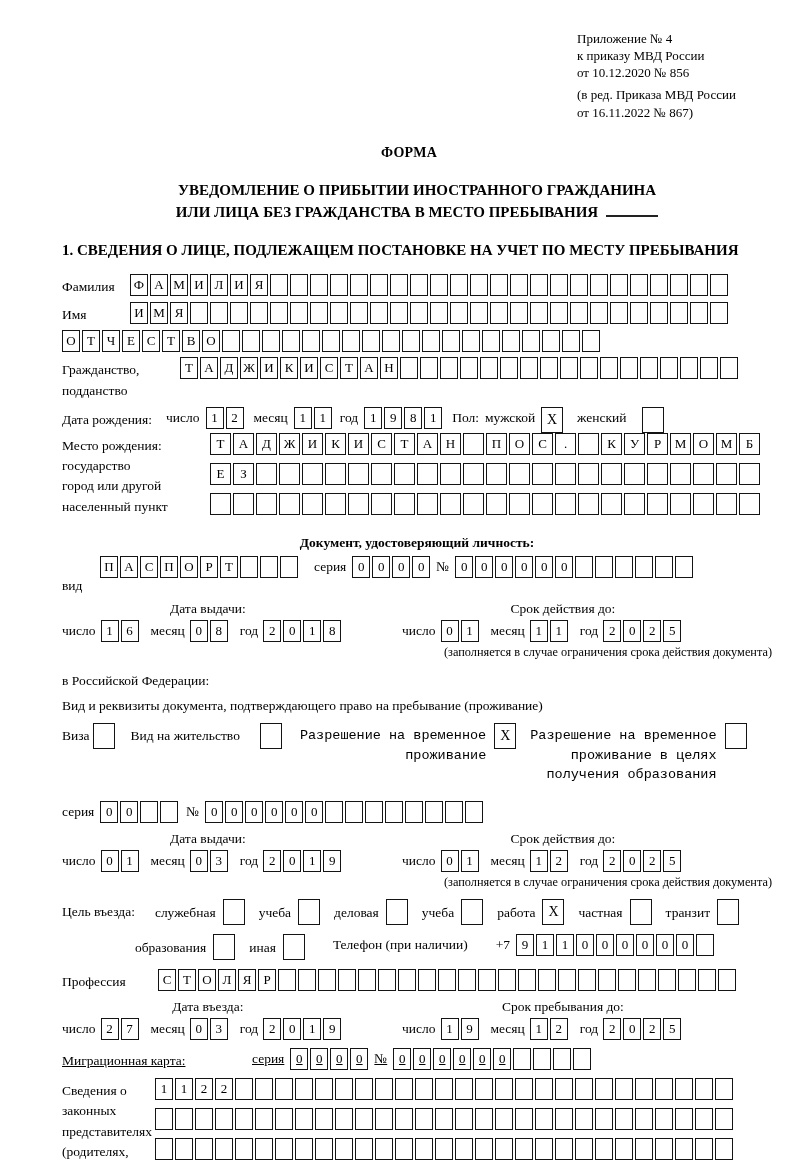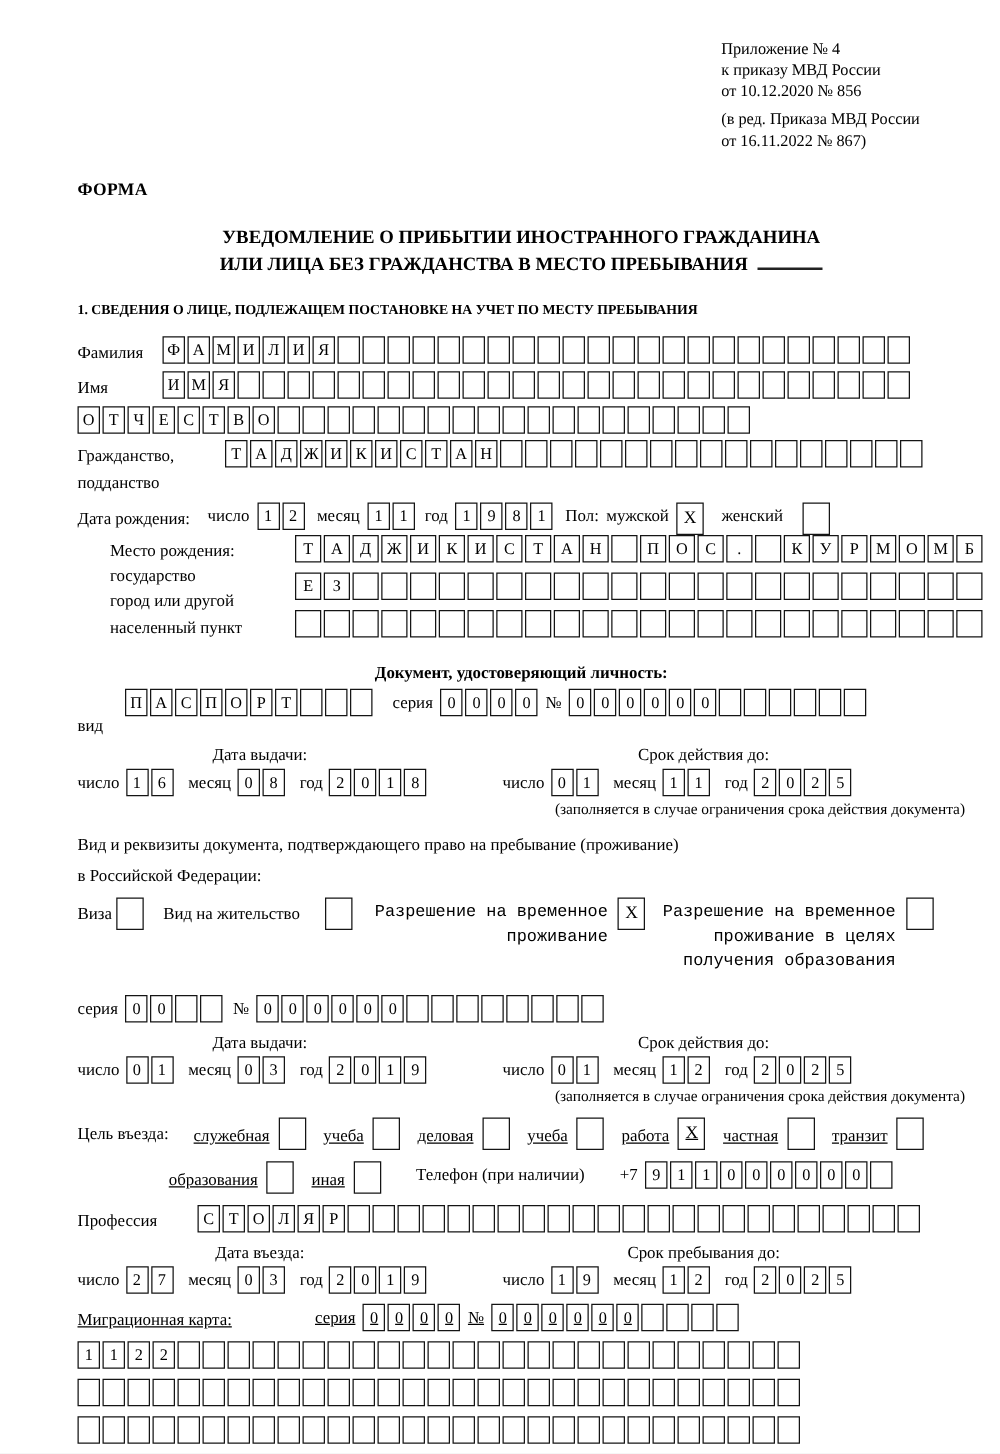--- a/index.html
+++ b/index.html
@@ -5,62 +5,62 @@
   html,body { margin:0; padding:0; background:#e9e9e9; }
   .page {
     width:800px; height:1163px; margin:0 auto; background:#ffffff;
     font-family:"Liberation Serif","DejaVu Serif",serif; color:#000;
     font-size:13.5px; padding:30px 28px 0 62px; box-sizing:border-box;
     overflow:hidden; position:relative;
   }
   
   .appendix { margin-left:auto; width:195px; line-height:1.32; font-size:13px; }
   .appendix .gap { height:5px; }
-  .form-label { text-align:left; font-weight:bold; font-size:14px; margin:24px 16px 18px 0; letter-spacing:.3px; }
+  .form-label { text-align:center; font-weight:bold; font-size:14px; margin:24px 16px 18px 0; letter-spacing:.3px; }
   .title { text-align:center; font-weight:bold; font-size:15px; line-height:1.5; margin-bottom:2px; }
   .blank { display:inline-block; width:52px; border-bottom:2px solid #222; height:.85em; margin-left:8px; }
-  .section-h { font-weight:bold; font-size:11px; margin:18px 0 15px; }
+  .section-h { font-weight:bold; font-size:15px; margin:18px 0 15px; }
   
   .row { display:flex; align-items:flex-start; margin-bottom:5px; }
   .lbl { flex:0 0 auto; padding-top:3px; line-height:1.5; }
   .boxes { display:flex; flex-wrap:nowrap; }
   .cell {
     width:16px; height:20px; border:1.6px solid #141414; margin-right:2px;
     display:inline-flex; align-items:center; justify-content:center;
     font-size:13px; flex:0 0 auto; background:#fff;
   }
   .wide .cell { width:19px; }
   .cbox {
     width:20px; height:24px; border:1.6px solid #141414;
     display:inline-flex; align-items:center; justify-content:center;
     font-size:14px; flex:0 0 auto; background:#fff;
   }
   .w68{width:68px;} .w143{width:143px;} .w118{width:118px;} .w96{width:96px;}
-  .w38{width:38px;margin-top:17px;} .w148{width:148px;margin-left:26px;} .w93{width:93px;} .w190{width:190px;}
+  .w38{width:38px;margin-top:17px;} .w148{width:148px;} .w93{width:93px;} .w190{width:190px;}
   .stack { display:flex; flex-direction:column; }
   .stack .boxes { margin-bottom:8px; }
   .ilbl { padding:3px 6px 0 0; }
   .ilbl.gapl { margin-left:14px; }
   
   .dhead { display:flex; margin-bottom:3px; }
   .dhead .h1 { width:300px; text-align:center; }
   .dhead .h2 { width:430px; text-align:center; }
   .drow { display:flex; margin-bottom:3px; }
   .drow .g1 { width:340px; }
   .dgroup { display:flex; align-items:center; }
   .dgroup .dlbl { margin-right:5px; }
   .dgroup .dsep { width:10px; }
   .note { text-align:right; font-size:12.3px; margin:0 0 9px 0; }
   .para { line-height:1.85; margin:2px 0 4px; }
   
   .permit-row { display:flex; align-items:flex-start; margin:4px 0 16px; }
   .permit-row .cbox { margin-left:8px; }
   .center-lines { text-align:right; line-height:1.45; padding-top:3px;font-family:Liberation Mono, monospace; }
   
-  .opt { display:flex; align-items:flex-end;text-decoration:underline; }
+  .opt { display:flex; align-items:center; }
   .opt .olbl { padding-top:3px; margin:0 7px 0 14px; }
   .opt:first-child .olbl { margin-left:0; }
 </style>
 </head>
 <body>
 
 <div class="page">
 
   <div class="appendix">
     <div>Приложение № 4</div>
@@ -424,22 +424,22 @@
           <span class="cell">2</span>
           <span class="cell">0</span>
           <span class="cell">2</span>
           <span class="cell">5</span>
         </div>
     </div>
   </div>
   <div class="note">(заполняется в случае ограничения срока действия документа)</div>
 
   <div class="para">
+    <div>в Российской Федерации:</div>
     <div>Вид и реквизиты документа, подтверждающего право на пребывание (проживание)</div>
-    <div>в Российской Федерации:</div>
   </div>
 
   <div class="permit-row">
     <span class="lbl">Виза</span>
     <span class="cbox" style="margin-left:3px;"></span>
     <span class="lbl" style="margin-left:16px;">Вид на жительство</span>
     <span class="cbox" style="margin-left:20px;"></span>
     <div class="center-lines" style="margin-left:18px;">
       <div>Разрешение на временное</div>
       <div>проживание</div>
@@ -693,20 +693,27 @@
         <span class="cell">0</span>
         <span class="cell">0</span>
         <span class="cell"></span>
         <span class="cell"></span>
         <span class="cell"></span>
         <span class="cell"></span>
       </div>
   </div>
 
   <div class="row" style="margin-bottom:0;">
+    <div class="lbl w93">
+      <div>Сведения о</div>
+      <div>законных</div>
+      <div>представителях</div>
+      <div>(родителях,</div>
+
+    </div>
     <div class="stack">
       <div class="boxes">
           <span class="cell">1</span>
           <span class="cell">1</span>
           <span class="cell">2</span>
           <span class="cell">2</span>
           <span class="cell"></span>
           <span class="cell"></span>
           <span class="cell"></span>
           <span class="cell"></span>

